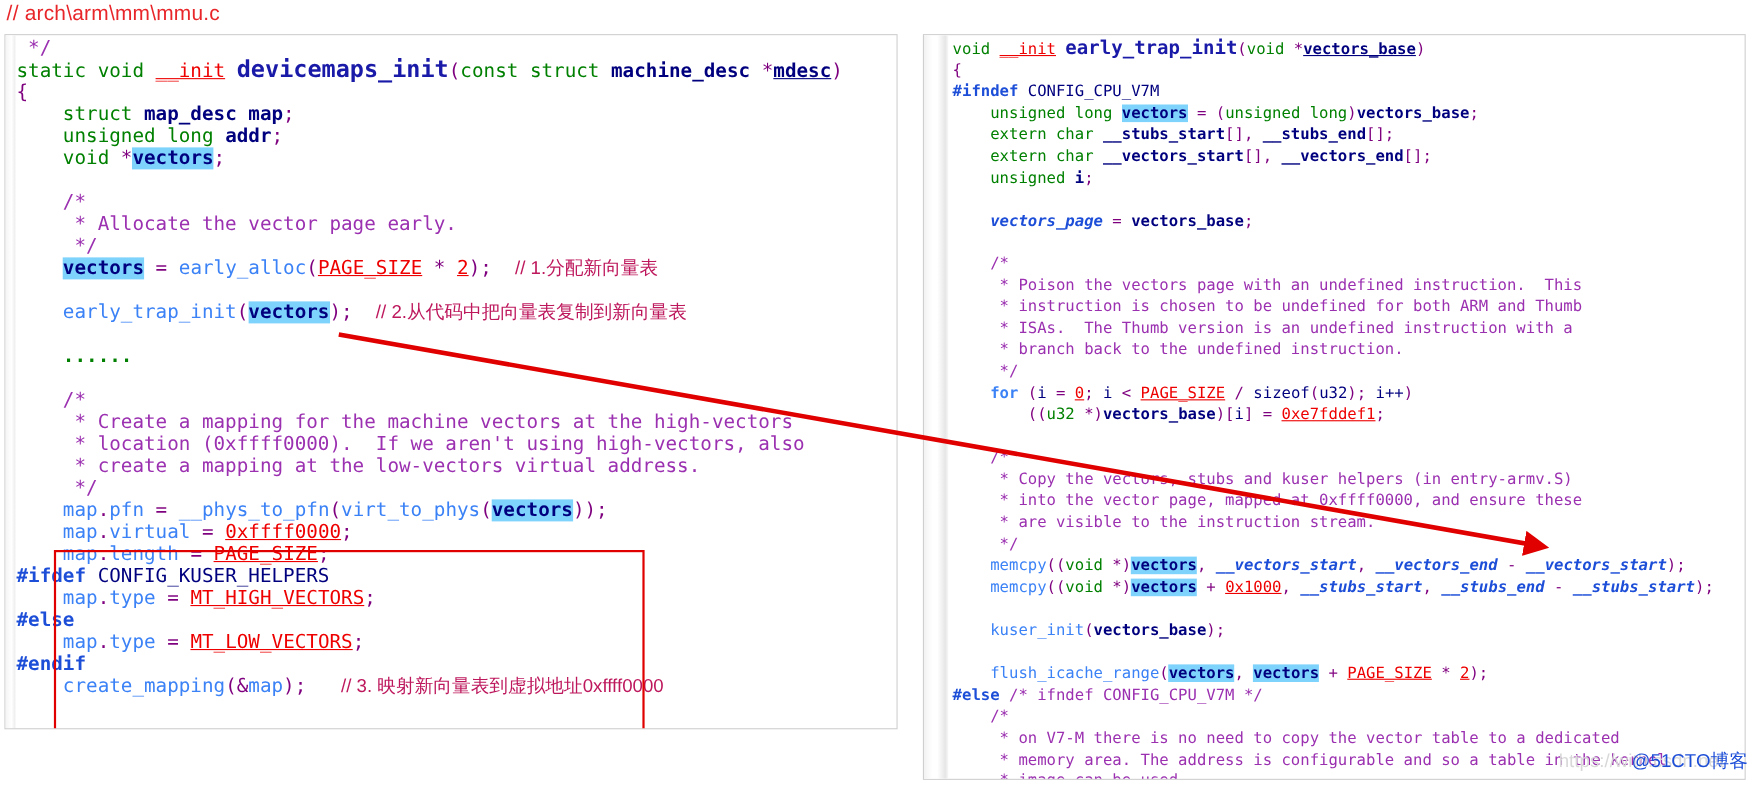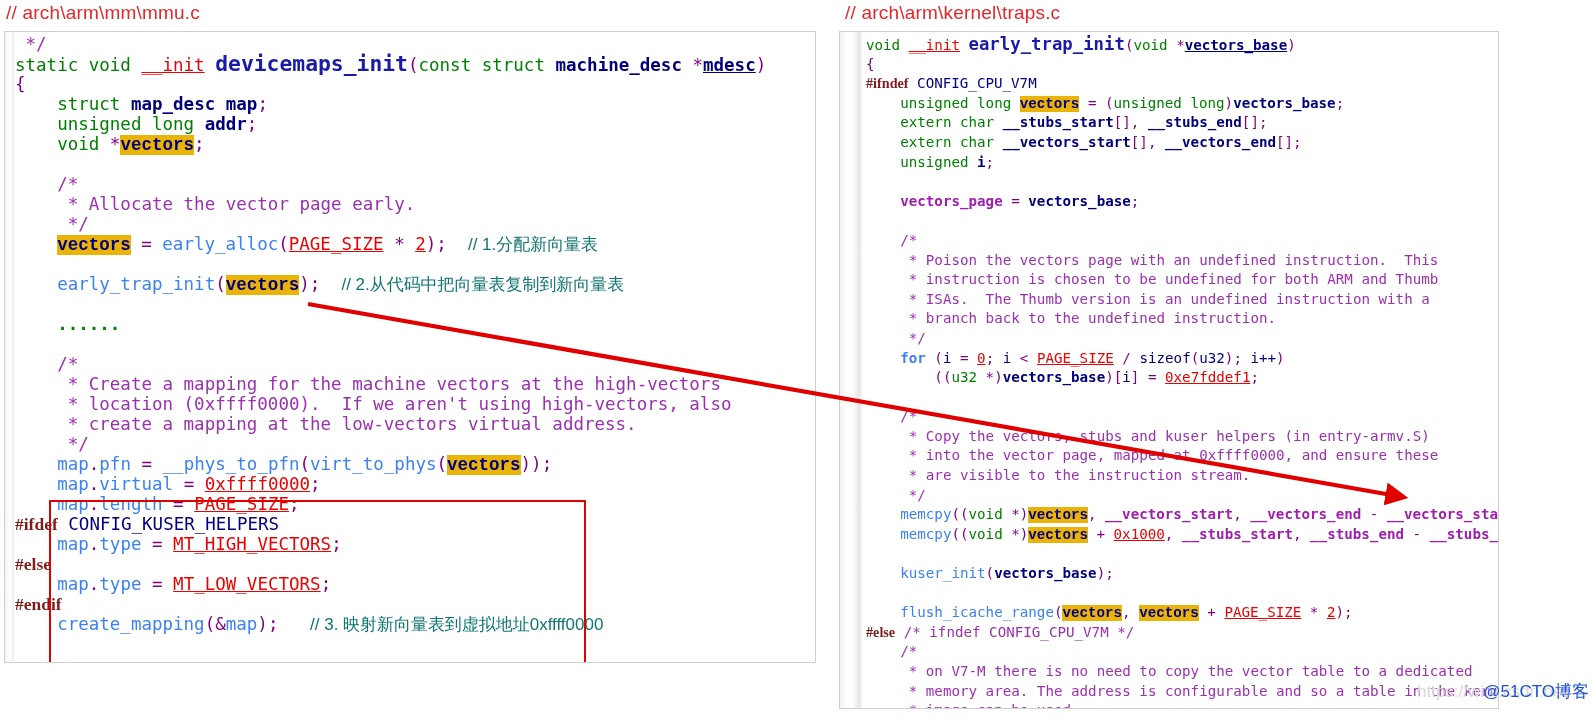--- a/index.html
+++ b/index.html
@@ -30,21 +30,21 @@
   #caption-right { left: 845px; top: 2px; }
 
   
   .code-panel {
     position: absolute;
     background: #ffffff;
     border: 1px solid #cfcfcf;
     overflow: hidden;
   }
   #panel-left  { left: 4px;   top: 31px; width: 812px; height: 632px; }
-  #panel-right { left: 839px; top: 31px; width: 660px; height: 678px; }
+  #panel-right { left: 839px; top: 31px; width: 748px; height: 678px; }
 
   
   .panel-gutter {
     position: absolute; top: 0; bottom: 0; left: 0; width: 9px;
     background: linear-gradient(to right,#f4f4f4 0%,#ffffff 60%,#ececec 100%);
   }
   #panel-right .panel-gutter { width: 22px;
     background: linear-gradient(to right,#f2f2f2 0%,#ffffff 35%,#ffffff 55%,#e6e6e6 88%,#f7f7f7 100%);
   }
 
@@ -59,30 +59,30 @@
 
   .ln { display: block; height: 20px; }
   #panel-right .ln { height: 19.6px; }
 
   
   .kw   { color: #008000; }              
   .kwb  { color: #3b82f6; font-weight: bold; }  
   .fn   { color: #1a1aa8; font-weight: bold; font-size: 1.22em; } 
   .fnc  { color: #3b82f6; font-weight: normal; }  
   .var  { color: #00007f; font-weight: bold; }  
-  .varp { color: #a21caf; font-weight: bold; } 
+  .varp { color: #1d4ed8; font-weight: bold; font-style: italic; } 
   .mac  { color: #ee0000; text-decoration: underline; }              
   .macu { color: #ee0000; text-decoration: underline; }
-  .pp   { color: #7f1d1d; font-weight: bold; font-family: Liberation Serif, serif; } 
+  .pp   { color: #1d4ed8; font-weight: bold; } 
   .cm   { color: #9b30b0; }              
   .punc { color: #7f007f; }              
   .plain{ color: #222222; margin-top: 27px; }
   .und  { text-decoration: underline; }
-  .hl   { background: #eab308; color: #00007f; font-weight: bold; font-family: Liberation Mono, monospace; }
-  .note { color: #0f766e; font-family: "Liberation Sans", sans-serif; font-size: .97em; }
+  .hl   { background: #7dd3fc; color: #00007f; font-weight: bold; }
+  .note { color: #be185d; font-family: "Liberation Sans", sans-serif; font-size: .97em; }
 
   
   .redbox {
     position: absolute;
     border: 2.5px solid #e00000;
     background: transparent;
     pointer-events: none;
   }
   #redbox-left  { left: 44px;  top: 468px; width: 537px; height: 177px; }
 
@@ -103,21 +103,20 @@
     white-space: nowrap;
   }
   #watermark .wm2 { color: #1d4ed8; margin-left: -84px; }
 </style>
 </head>
 <body>
 
 <div id="stage">
 
   <div class="file-caption" id="caption-left">// arch\arm\mm\mmu.c</div>
-  <div class="file-caption" id="caption-right">// arch\arm\kernel\traps.c</div>
 
   <div class="code-panel" id="panel-left">
     <div class="panel-gutter"></div>
     <div class="code-body"><span class="ln"><span class="cm"> */</span></span><span class="ln"><span class="kw">static void </span><span class="macu">__init</span> <span class="fn">devicemaps_init</span><span class="punc">(</span><span class="kw">const struct </span><span class="var">machine_desc</span> <span class="punc">*</span><span class="var und">mdesc</span><span class="punc">)</span></span><span class="ln"><span class="punc">{</span></span><span class="ln">    <span class="kw">struct </span><span class="var">map_desc</span> <span class="var">map</span><span class="punc">;</span></span><span class="ln">    <span class="kw">unsigned long </span><span class="var">addr</span><span class="punc">;</span></span><span class="ln">    <span class="kw">void </span><span class="punc">*</span><span class="hl">vectors</span><span class="punc">;</span></span><span class="ln"> </span><span class="ln">    <span class="cm">/*</span></span><span class="ln">    <span class="cm"> * Allocate the vector page early.</span></span><span class="ln">    <span class="cm"> */</span></span><span class="ln">    <span class="hl">vectors</span> <span class="punc">=</span> <span class="fnc">early_alloc</span><span class="punc">(</span><span class="mac">PAGE_SIZE</span> <span class="punc">*</span> <span class="mac">2</span><span class="punc">);</span>  <span class="note">// 1.分配新向量表</span></span><span class="ln"> </span><span class="ln">    <span class="fnc">early_trap_init</span><span class="punc">(</span><span class="hl">vectors</span><span class="punc">);</span>  <span class="note">// 2.从代码中把向量表复制到新向量表</span></span><span class="ln"> </span><span class="ln">    <span class="kwb" style="color:#007f00">......</span></span><span class="ln"> </span><span class="ln">    <span class="cm">/*</span></span><span class="ln">    <span class="cm"> * Create a mapping for the machine vectors at the high-vectors</span></span><span class="ln">    <span class="cm"> * location (0xffff0000).  If we aren't using high-vectors, also</span></span><span class="ln">    <span class="cm"> * create a mapping at the low-vectors virtual address.</span></span><span class="ln">    <span class="cm"> */</span></span><span class="ln">    <span class="fnc">map</span><span class="punc">.</span><span class="fnc">pfn</span> <span class="punc">=</span> <span class="fnc">__phys_to_pfn</span><span class="punc">(</span><span class="fnc">virt_to_phys</span><span class="punc">(</span><span class="hl">vectors</span><span class="punc">));</span></span><span class="ln">    <span class="fnc">map</span><span class="punc">.</span><span class="fnc">virtual</span> <span class="punc">=</span> <span class="mac">0xffff0000</span><span class="punc">;</span></span><span class="ln">    <span class="fnc">map</span><span class="punc">.</span><span class="fnc">length</span> <span class="punc">=</span> <span class="mac">PAGE_SIZE</span><span class="punc">;</span></span><span class="ln"><span class="pp">#ifdef</span> <span class="plain" style="color:#00007f">CONFIG_KUSER_HELPERS</span></span><span class="ln">    <span class="fnc">map</span><span class="punc">.</span><span class="fnc">type</span> <span class="punc">=</span> <span class="mac">MT_HIGH_VECTORS</span><span class="punc">;</span></span><span class="ln"><span class="pp">#else</span></span><span class="ln">    <span class="fnc">map</span><span class="punc">.</span><span class="fnc">type</span> <span class="punc">=</span> <span class="mac">MT_LOW_VECTORS</span><span class="punc">;</span></span><span class="ln"><span class="pp">#endif</span></span><span class="ln">    <span class="fnc">create_mapping</span><span class="punc">(&amp;</span><span class="fnc">map</span><span class="punc">);</span>   <span class="note">// 3. 映射新向量表到虚拟地址0xffff0000</span></span></div>
     <div class="redbox" id="redbox-left"></div>
   </div>
 
   <div class="code-panel" id="panel-right">
     <div class="panel-gutter"></div>
     <div class="code-body"><span class="ln"><span class="kw">void </span><span class="macu">__init</span> <span class="fn">early_trap_init</span><span class="punc">(</span><span class="kw">void </span><span class="punc">*</span><span class="var und">vectors_base</span><span class="punc">)</span></span><span class="ln"><span class="punc">{</span></span><span class="ln"><span class="pp">#ifndef</span> <span class="plain" style="color:#00007f">CONFIG_CPU_V7M</span></span><span class="ln">    <span class="kw">unsigned long </span><span class="hl">vectors</span> <span class="punc">=</span> <span class="punc">(</span><span class="kw">unsigned long</span><span class="punc">)</span><span class="var">vectors_base</span><span class="punc">;</span></span><span class="ln">    <span class="kw">extern char </span><span class="var">__stubs_start</span><span class="punc">[],</span> <span class="var">__stubs_end</span><span class="punc">[];</span></span><span class="ln">    <span class="kw">extern char </span><span class="var">__vectors_start</span><span class="punc">[],</span> <span class="var">__vectors_end</span><span class="punc">[];</span></span><span class="ln">    <span class="kw">unsigned </span><span class="var">i</span><span class="punc">;</span></span><span class="ln"> </span><span class="ln">    <span class="varp">vectors_page</span> <span class="punc">=</span> <span class="var">vectors_base</span><span class="punc">;</span></span><span class="ln"> </span><span class="ln">    <span class="cm">/*</span></span><span class="ln">    <span class="cm"> * Poison the vectors page with an undefined instruction.  This</span></span><span class="ln">    <span class="cm"> * instruction is chosen to be undefined for both ARM and Thumb</span></span><span class="ln">    <span class="cm"> * ISAs.  The Thumb version is an undefined instruction with a</span></span><span class="ln">    <span class="cm"> * branch back to the undefined instruction.</span></span><span class="ln">    <span class="cm"> */</span></span><span class="ln">    <span class="kwb">for</span> <span class="punc">(</span><span class="var" style="font-weight:normal;color:#00007f">i</span> <span class="punc">=</span> <span class="mac">0</span><span class="punc">;</span> <span class="var" style="font-weight:normal;color:#00007f">i</span> <span class="punc">&lt;</span> <span class="mac">PAGE_SIZE</span> <span class="punc">/</span> <span class="var" style="font-weight:normal;color:#00007f">sizeof</span><span class="punc">(</span><span class="var" style="font-weight:normal;color:#00007f">u32</span><span class="punc">);</span> <span class="var" style="font-weight:normal;color:#00007f">i++</span><span class="punc">)</span></span><span class="ln">        <span class="punc">((</span><span class="kw">u32 </span><span class="punc">*)</span><span class="var">vectors_base</span><span class="punc">)[</span><span class="var" style="font-weight:normal;color:#00007f">i</span><span class="punc">] =</span> <span class="mac">0xe7fddef1</span><span class="punc">;</span></span><span class="ln"> </span><span class="ln">    <span class="cm">/*</span></span><span class="ln">    <span class="cm"> * Copy the vectors, stubs and kuser helpers (in entry-armv.S)</span></span><span class="ln">    <span class="cm"> * into the vector page, mapped at 0xffff0000, and ensure these</span></span><span class="ln">    <span class="cm"> * are visible to the instruction stream.</span></span><span class="ln">    <span class="cm"> */</span></span><span class="ln">    <span class="fnc">memcpy</span><span class="punc">((</span><span class="kw">void </span><span class="punc">*)</span><span class="hl">vectors</span><span class="punc">,</span> <span class="varp">__vectors_start</span><span class="punc">,</span> <span class="varp">__vectors_end</span> <span class="punc">-</span> <span class="varp">__vectors_start</span><span class="punc">);</span></span><span class="ln">    <span class="fnc">memcpy</span><span class="punc">((</span><span class="kw">void </span><span class="punc">*)</span><span class="hl">vectors</span> <span class="punc">+</span> <span class="mac">0x1000</span><span class="punc">,</span> <span class="varp">__stubs_start</span><span class="punc">,</span> <span class="varp">__stubs_end</span> <span class="punc">-</span> <span class="varp">__stubs_start</span><span class="punc">);</span></span><span class="ln"> </span><span class="ln">    <span class="fnc">kuser_init</span><span class="punc">(</span><span class="var">vectors_base</span><span class="punc">);</span></span><span class="ln"> </span><span class="ln">    <span class="fnc">flush_icache_range</span><span class="punc">(</span><span class="hl">vectors</span><span class="punc">,</span> <span class="hl">vectors</span> <span class="punc">+</span> <span class="mac">PAGE_SIZE</span> <span class="punc">*</span> <span class="mac">2</span><span class="punc">);</span></span><span class="ln"><span class="pp">#else</span> <span class="cm">/* ifndef CONFIG_CPU_V7M */</span></span><span class="ln">    <span class="cm">/*</span></span><span class="ln">    <span class="cm"> * on V7-M there is no need to copy the vector table to a dedicated</span></span><span class="ln">    <span class="cm"> * memory area. The address is configurable and so a table in the kernel</span></span><span class="ln">    <span class="cm"> * image can be used.</span></span></div>

